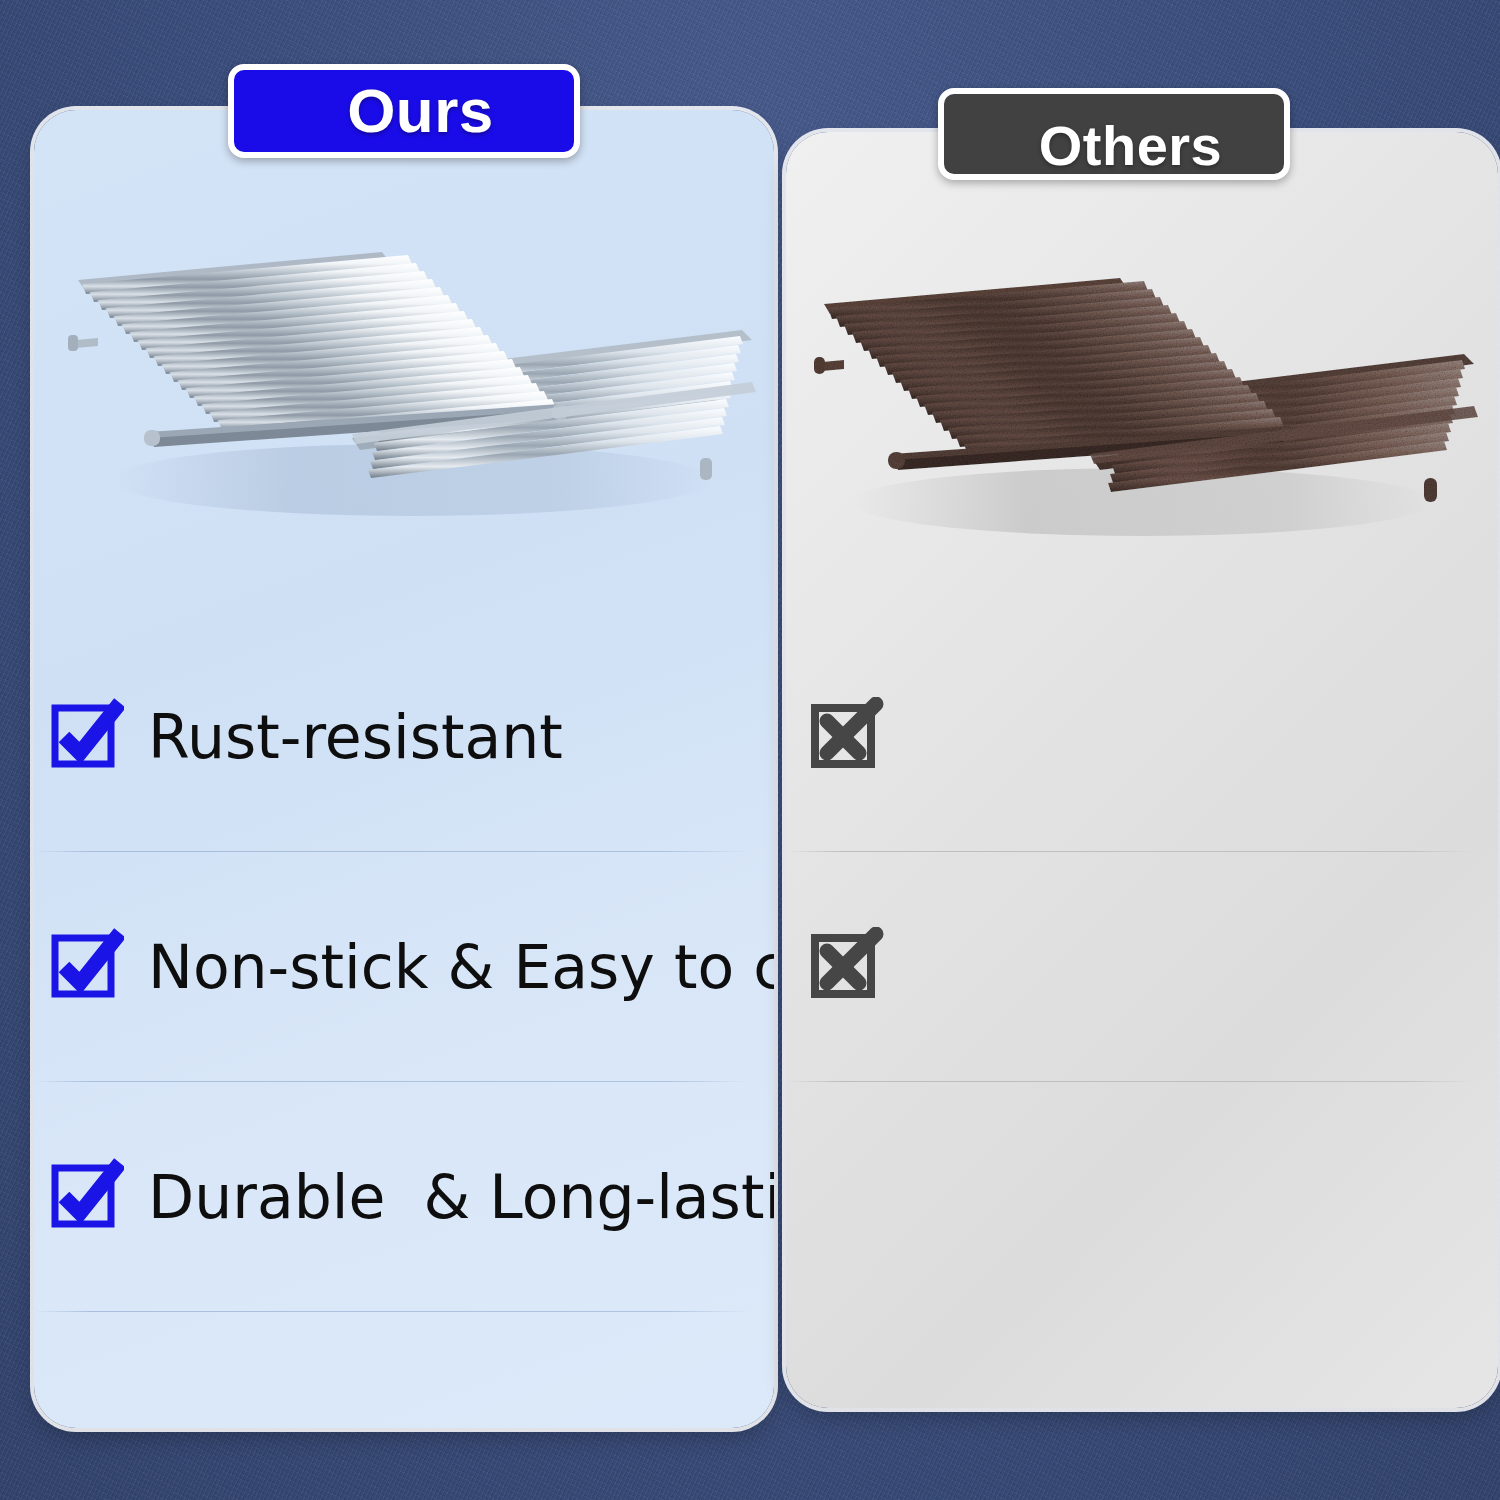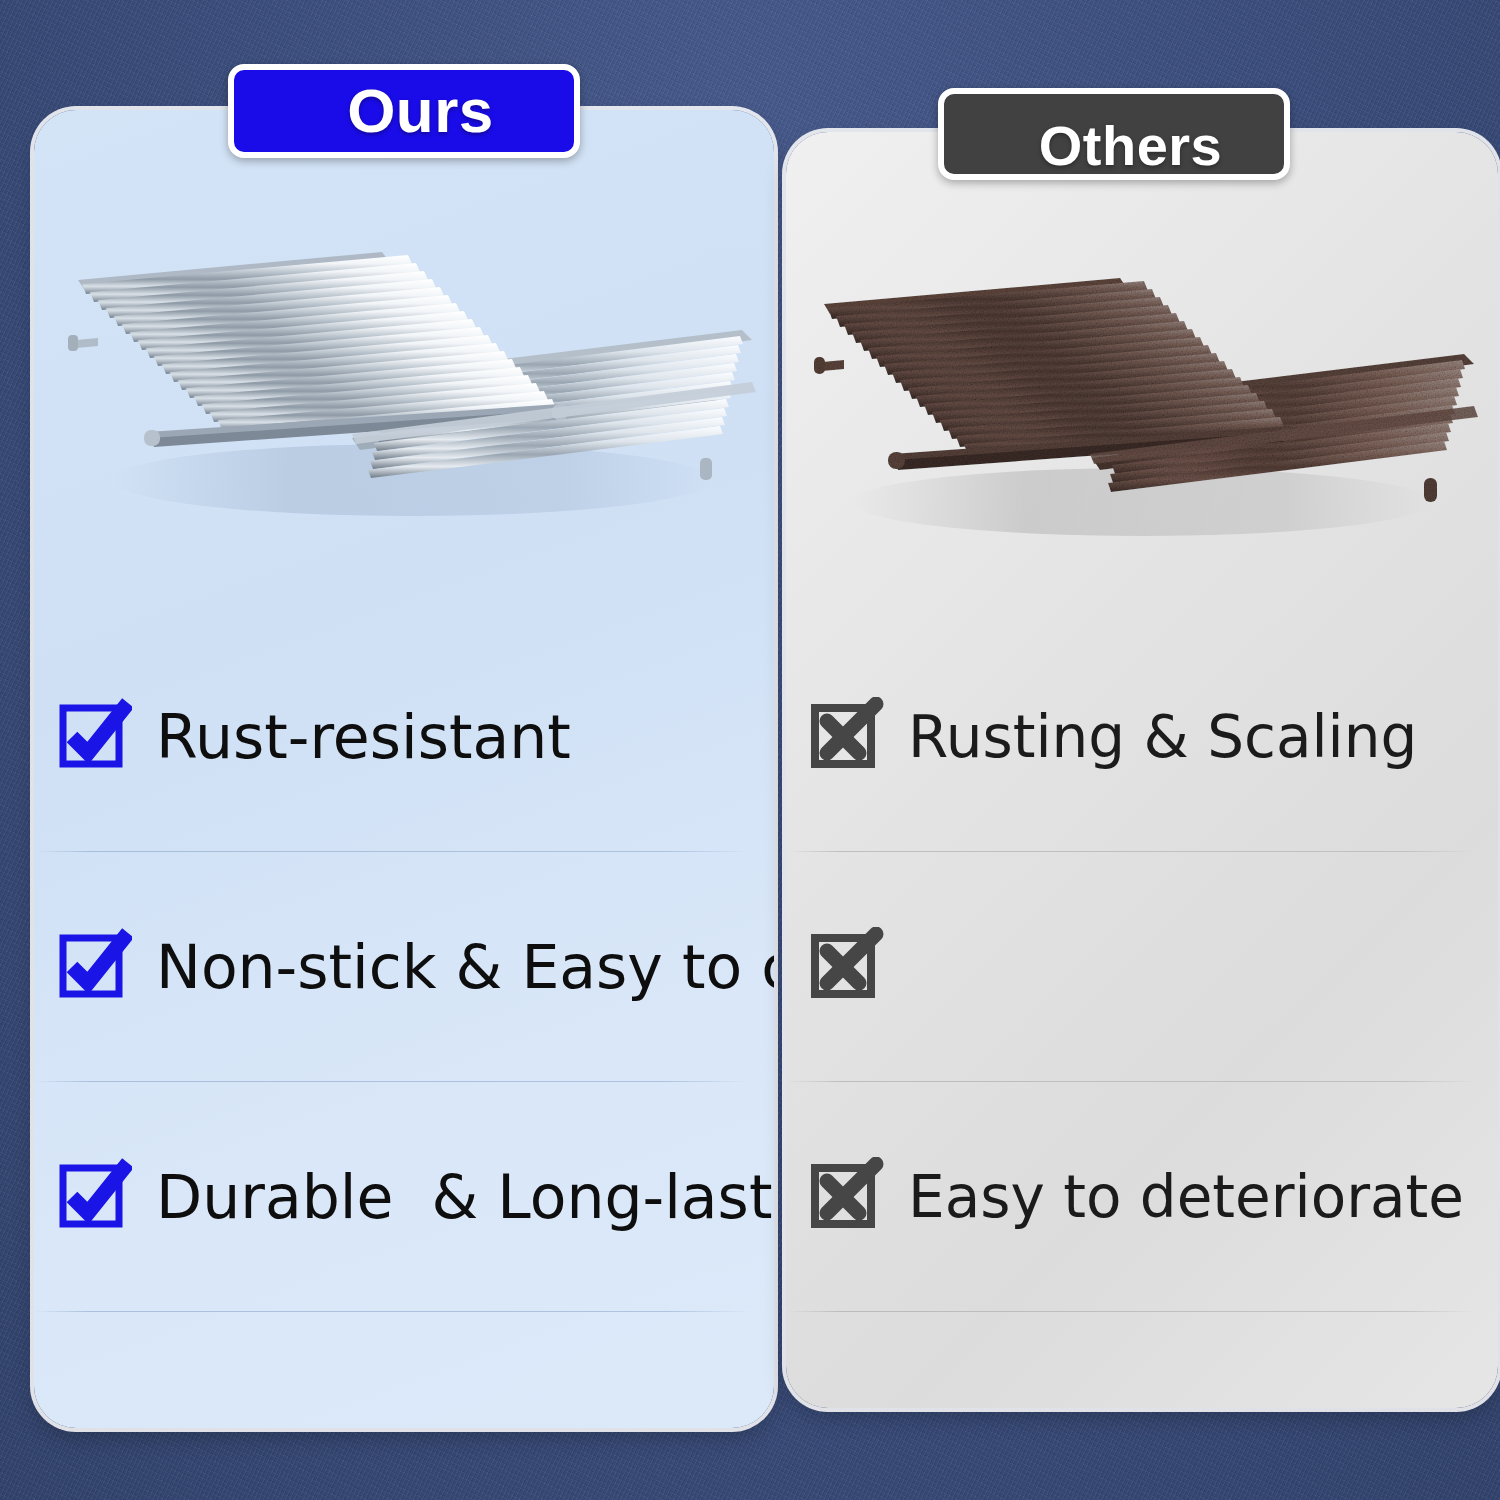--- a/index.html
+++ b/index.html
@@ -103,21 +103,21 @@
     right: 0;
   }
   #list-ours   { top: 512px; }
   #list-others { top: 490px; }
 
   .feature-row {
     position: relative;
     display: flex;
     align-items: center;
     height: 230px;
-    padding-left: 24px;
+    padding-left: 16px;
   }
   .feature-row .rule {
     position: absolute;
     left: 0;
     right: 24px;
     bottom: 0;
     height: 1px;
   }
   #list-ours .rule {
     background: linear-gradient(to right, rgba(140,165,200,0.0) 0%, rgba(130,158,196,0.55) 8%, rgba(130,158,196,0.5) 88%, rgba(140,165,200,0) 100%);
@@ -482,42 +482,32 @@
     </svg>
 
     <div class="feature-list" id="list-others">
 
       <div class="feature-row">
         <svg class="mark-icon" viewBox="0 0 74 74">
           <rect x="5" y="11" width="56" height="56" fill="none" stroke="#464646" stroke-width="8"></rect>
           <path d="M17 24 L49 56" fill="none" stroke="#464646" stroke-width="15" stroke-linecap="round"></path>
           <path d="M17 56 L66 7" fill="none" stroke="#464646" stroke-width="15" stroke-linecap="round"></path>
         </svg>
-        <span class="feature-label">Rusting &amp; Scaling</span>
         <span class="rule"></span>
       </div>
 
       <div class="feature-row">
         <svg class="mark-icon" viewBox="0 0 74 74">
           <rect x="5" y="11" width="56" height="56" fill="none" stroke="#464646" stroke-width="8"></rect>
           <path d="M17 24 L49 56" fill="none" stroke="#464646" stroke-width="15" stroke-linecap="round"></path>
           <path d="M17 56 L66 7" fill="none" stroke="#464646" stroke-width="15" stroke-linecap="round"></path>
         </svg>
         <span class="rule"></span>
       </div>
 
-      <div class="feature-row">
-        <svg class="mark-icon" viewBox="0 0 74 74">
-          <rect x="5" y="11" width="56" height="56" fill="none" stroke="#464646" stroke-width="8"></rect>
-          <path d="M17 24 L49 56" fill="none" stroke="#464646" stroke-width="15" stroke-linecap="round"></path>
-          <path d="M17 56 L66 7" fill="none" stroke="#464646" stroke-width="15" stroke-linecap="round"></path>
-        </svg>
-        <span class="feature-label">Easy to deteriorate</span>
-        <span class="rule"></span>
-      </div>
 
     </div>
   </div>
 
   <div class="badge" id="badge-ours">
     <span class="badge-text">Ours</span>
   </div>
 
   <div class="badge" id="badge-others">
     <span class="badge-text">Others</span>

